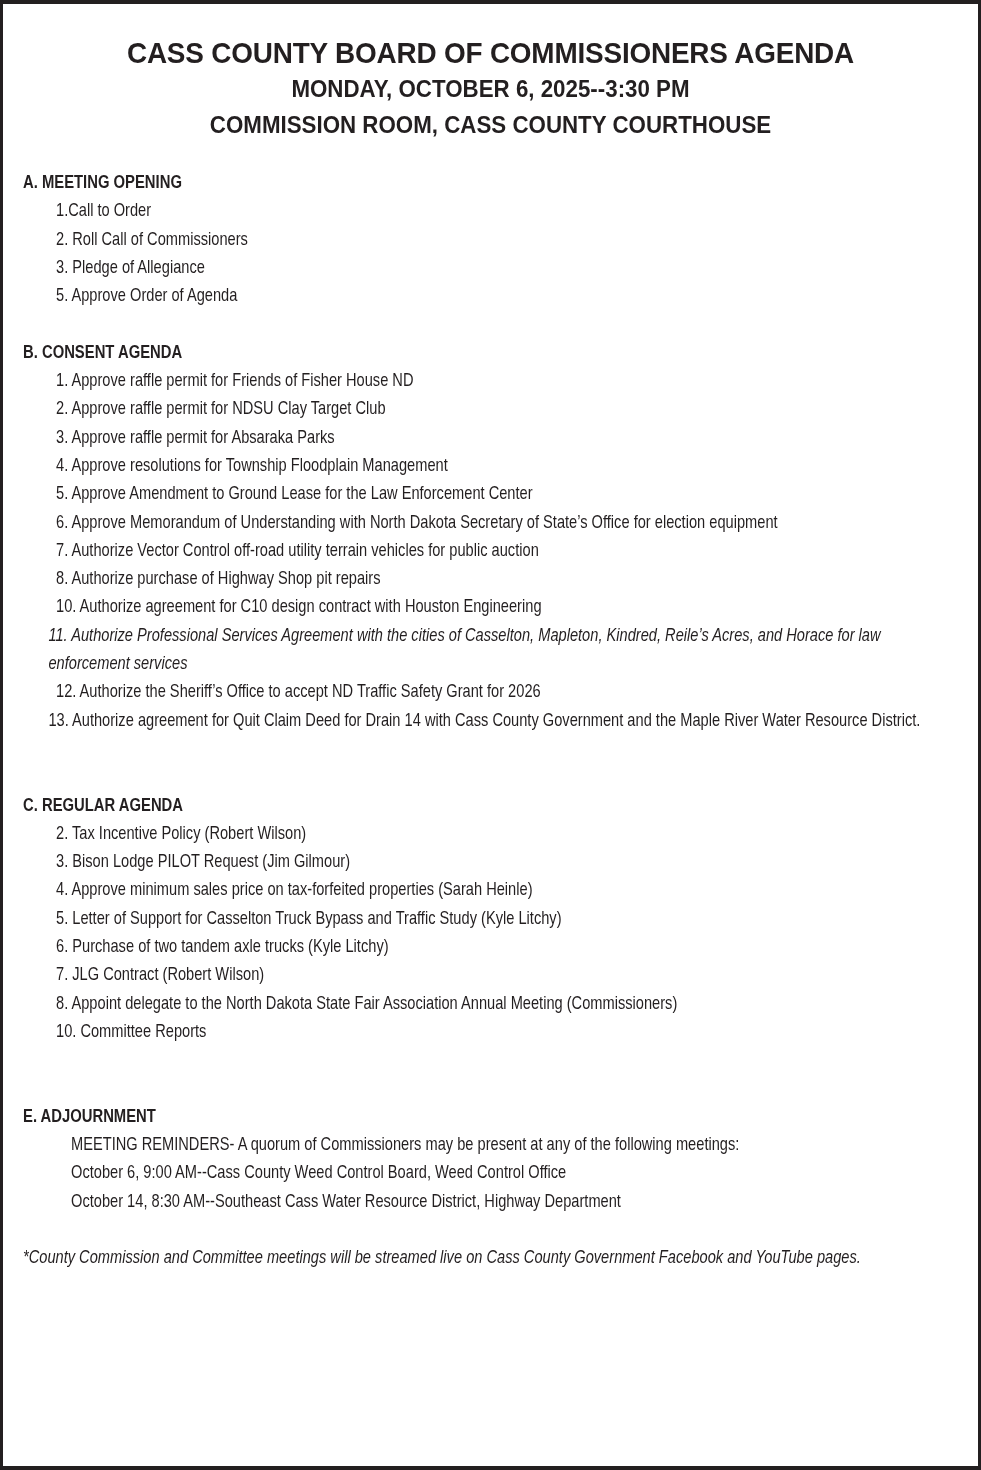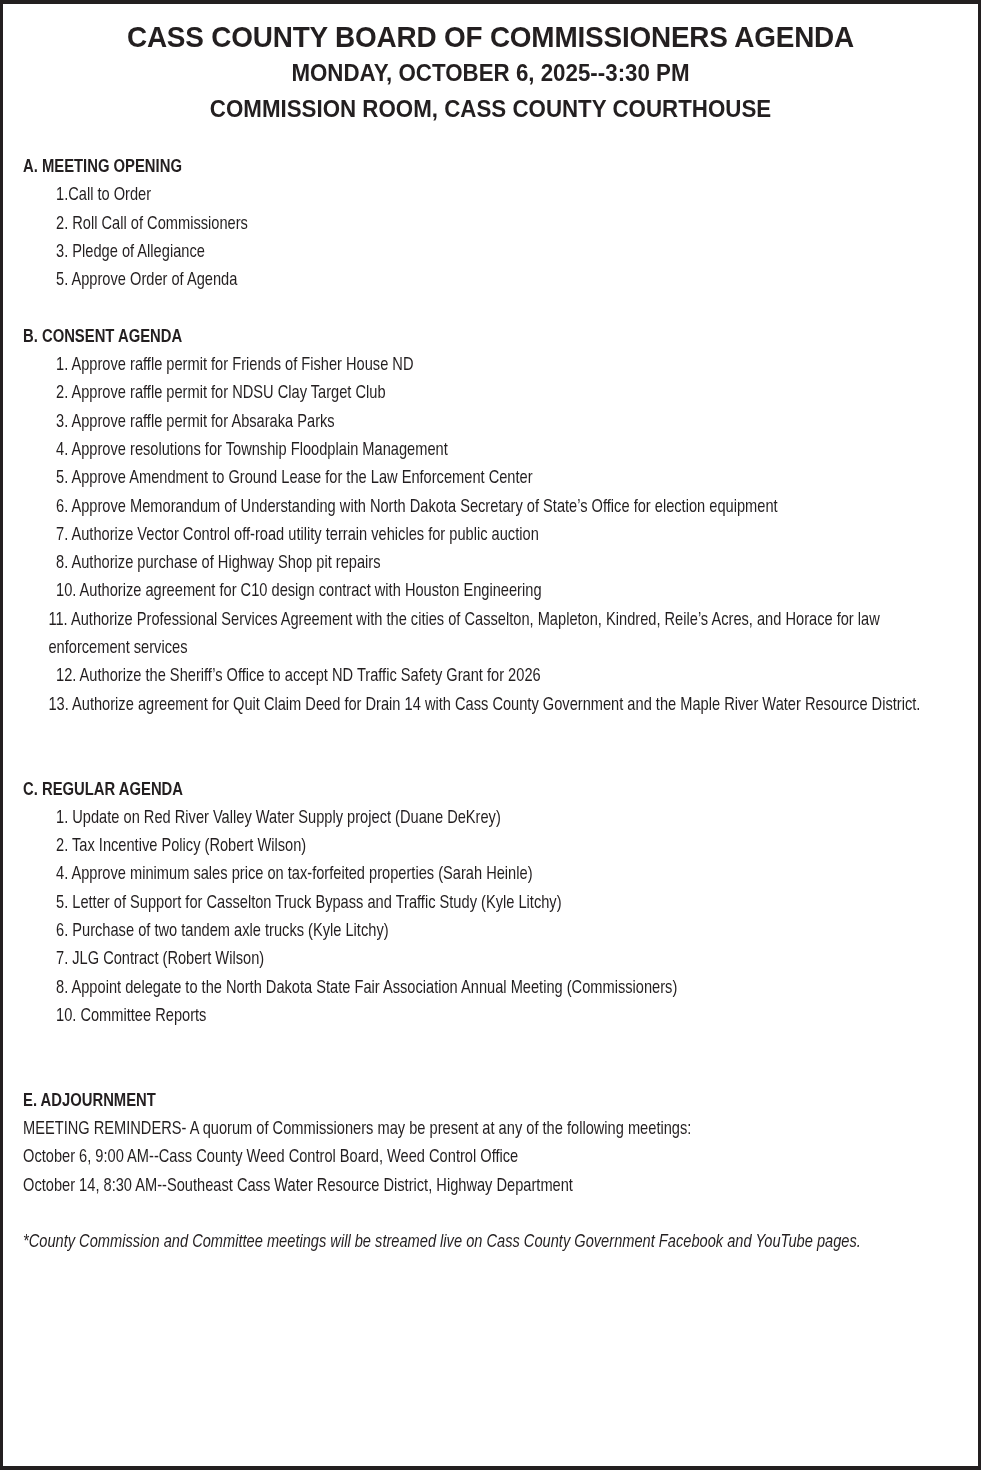--- a/index.html
+++ b/index.html
@@ -8,21 +8,21 @@
     position: absolute; left: 0; top: 0;
     width: 981px; height: 1470px;
     box-sizing: border-box;
     border: 3px solid #231f20;
     border-top-width: 4px;
     border-bottom-width: 4px;
     background: #ffffff;
     color: #231f20;
     font-family: "Liberation Sans", sans-serif;
   }
-  .header { text-align: center; padding-top: 15px; }
+  .header { text-align: center; padding-top: 31px; }
   .title {
     font-size: 30px; font-weight: bold; letter-spacing: -0.2px;
     line-height: 36px; margin: 0; transform: scaleX(0.93);
   }
   .subtitle {
     font-size: 24px; font-weight: bold; line-height: 36px; margin: 0;
     transform: scaleX(0.93);
   }
   .body { padding: 0 0 0 20px; margin-top: 25px; }
   .section-head {
@@ -31,21 +31,21 @@
   }
   .item {
     font-size: 19px; line-height: 28.3px; padding-left: 33px;
     white-space: nowrap;
   }
   .item span { display: inline-block; transform: scaleX(0.77); transform-origin: left center; }
   .item.wrap { white-space: normal; width: 1150px; transform: scaleX(0.77); transform-origin: left top; }
   .item.wrap span { transform: none; }
   .gap { height: 28.3px; }
   .plain {
-    font-size: 19px; line-height: 28.3px; white-space: nowrap;
+    font-size: 19px; line-height: 28.3px; white-space: nowrap; margin-left: 48px;
   }
   .plain span { display: inline-block; transform: scaleX(0.77); transform-origin: left center; }
   .note {
     font-size: 19px; line-height: 28.3px; font-style: italic;
     width: 1205px; transform: scaleX(0.77); transform-origin: left top;
   }
 </style>
 </head>
 <body>
 
@@ -71,34 +71,34 @@
       <div class="section-head">B. CONSENT AGENDA</div>
       <div class="item"><span>1. Approve raffle permit for Friends of Fisher House ND</span></div>
       <div class="item"><span>2. Approve raffle permit for NDSU Clay Target Club</span></div>
       <div class="item"><span>3. Approve raffle permit for Absaraka Parks</span></div>
       <div class="item"><span>4. Approve resolutions for Township Floodplain Management</span></div>
       <div class="item"><span>5. Approve Amendment to Ground Lease for the Law Enforcement Center</span></div>
       <div class="item"><span>6. Approve Memorandum of Understanding with North Dakota Secretary of State’s Office for election equipment</span></div>
       <div class="item"><span>7. Authorize Vector Control off-road utility terrain vehicles for public auction</span></div>
       <div class="item"><span>8. Authorize purchase of Highway Shop pit repairs</span></div>
       <div class="item"><span>10. Authorize agreement for C10 design contract with Houston Engineering</span></div>
-      <div style="height:56.6px;overflow:visible;">
+      <div style="height:56.6px;overflow:visible;font-style:italic;">
         <div class="item wrap"><span>11. Authorize Professional Services Agreement with the cities of Casselton, Mapleton, Kindred, Reile’s Acres, and Horace for law enforcement services</span></div>
       </div>
       <div class="item"><span>12. Authorize the Sheriff’s Office to accept ND Traffic Safety Grant for 2026</span></div>
       <div style="height:56.6px;overflow:visible;">
         <div class="item wrap"><span>13. Authorize agreement for Quit Claim Deed for Drain 14 with Cass County Government and the Maple River Water Resource District.</span></div>
       </div>
     </div>
     <div class="gap"></div>
 
     <div>
       <div class="section-head">C. REGULAR AGENDA</div>
-      <div class="item"><span>1. Update on Red River Valley Water Supply project (Duane DeKrey)</span></div>
       <div class="item"><span>2. Tax Incentive Policy (Robert Wilson)</span></div>
+      <div class="item"><span>3. Bison Lodge PILOT Request (Jim Gilmour)</span></div>
       <div class="item"><span>4. Approve minimum sales price on tax-forfeited properties (Sarah Heinle)</span></div>
       <div class="item"><span>5. Letter of Support for Casselton Truck Bypass and Traffic Study (Kyle Litchy)</span></div>
       <div class="item"><span>6. Purchase of two tandem axle trucks (Kyle Litchy)</span></div>
       <div class="item"><span>7. JLG Contract (Robert Wilson)</span></div>
       <div class="item"><span>8. Appoint delegate to the North Dakota State Fair Association Annual Meeting (Commissioners)</span></div>
       <div class="item"><span>10. Committee Reports</span></div>
     </div>
     <div class="gap"></div>
 
     <div class="gap"></div>

